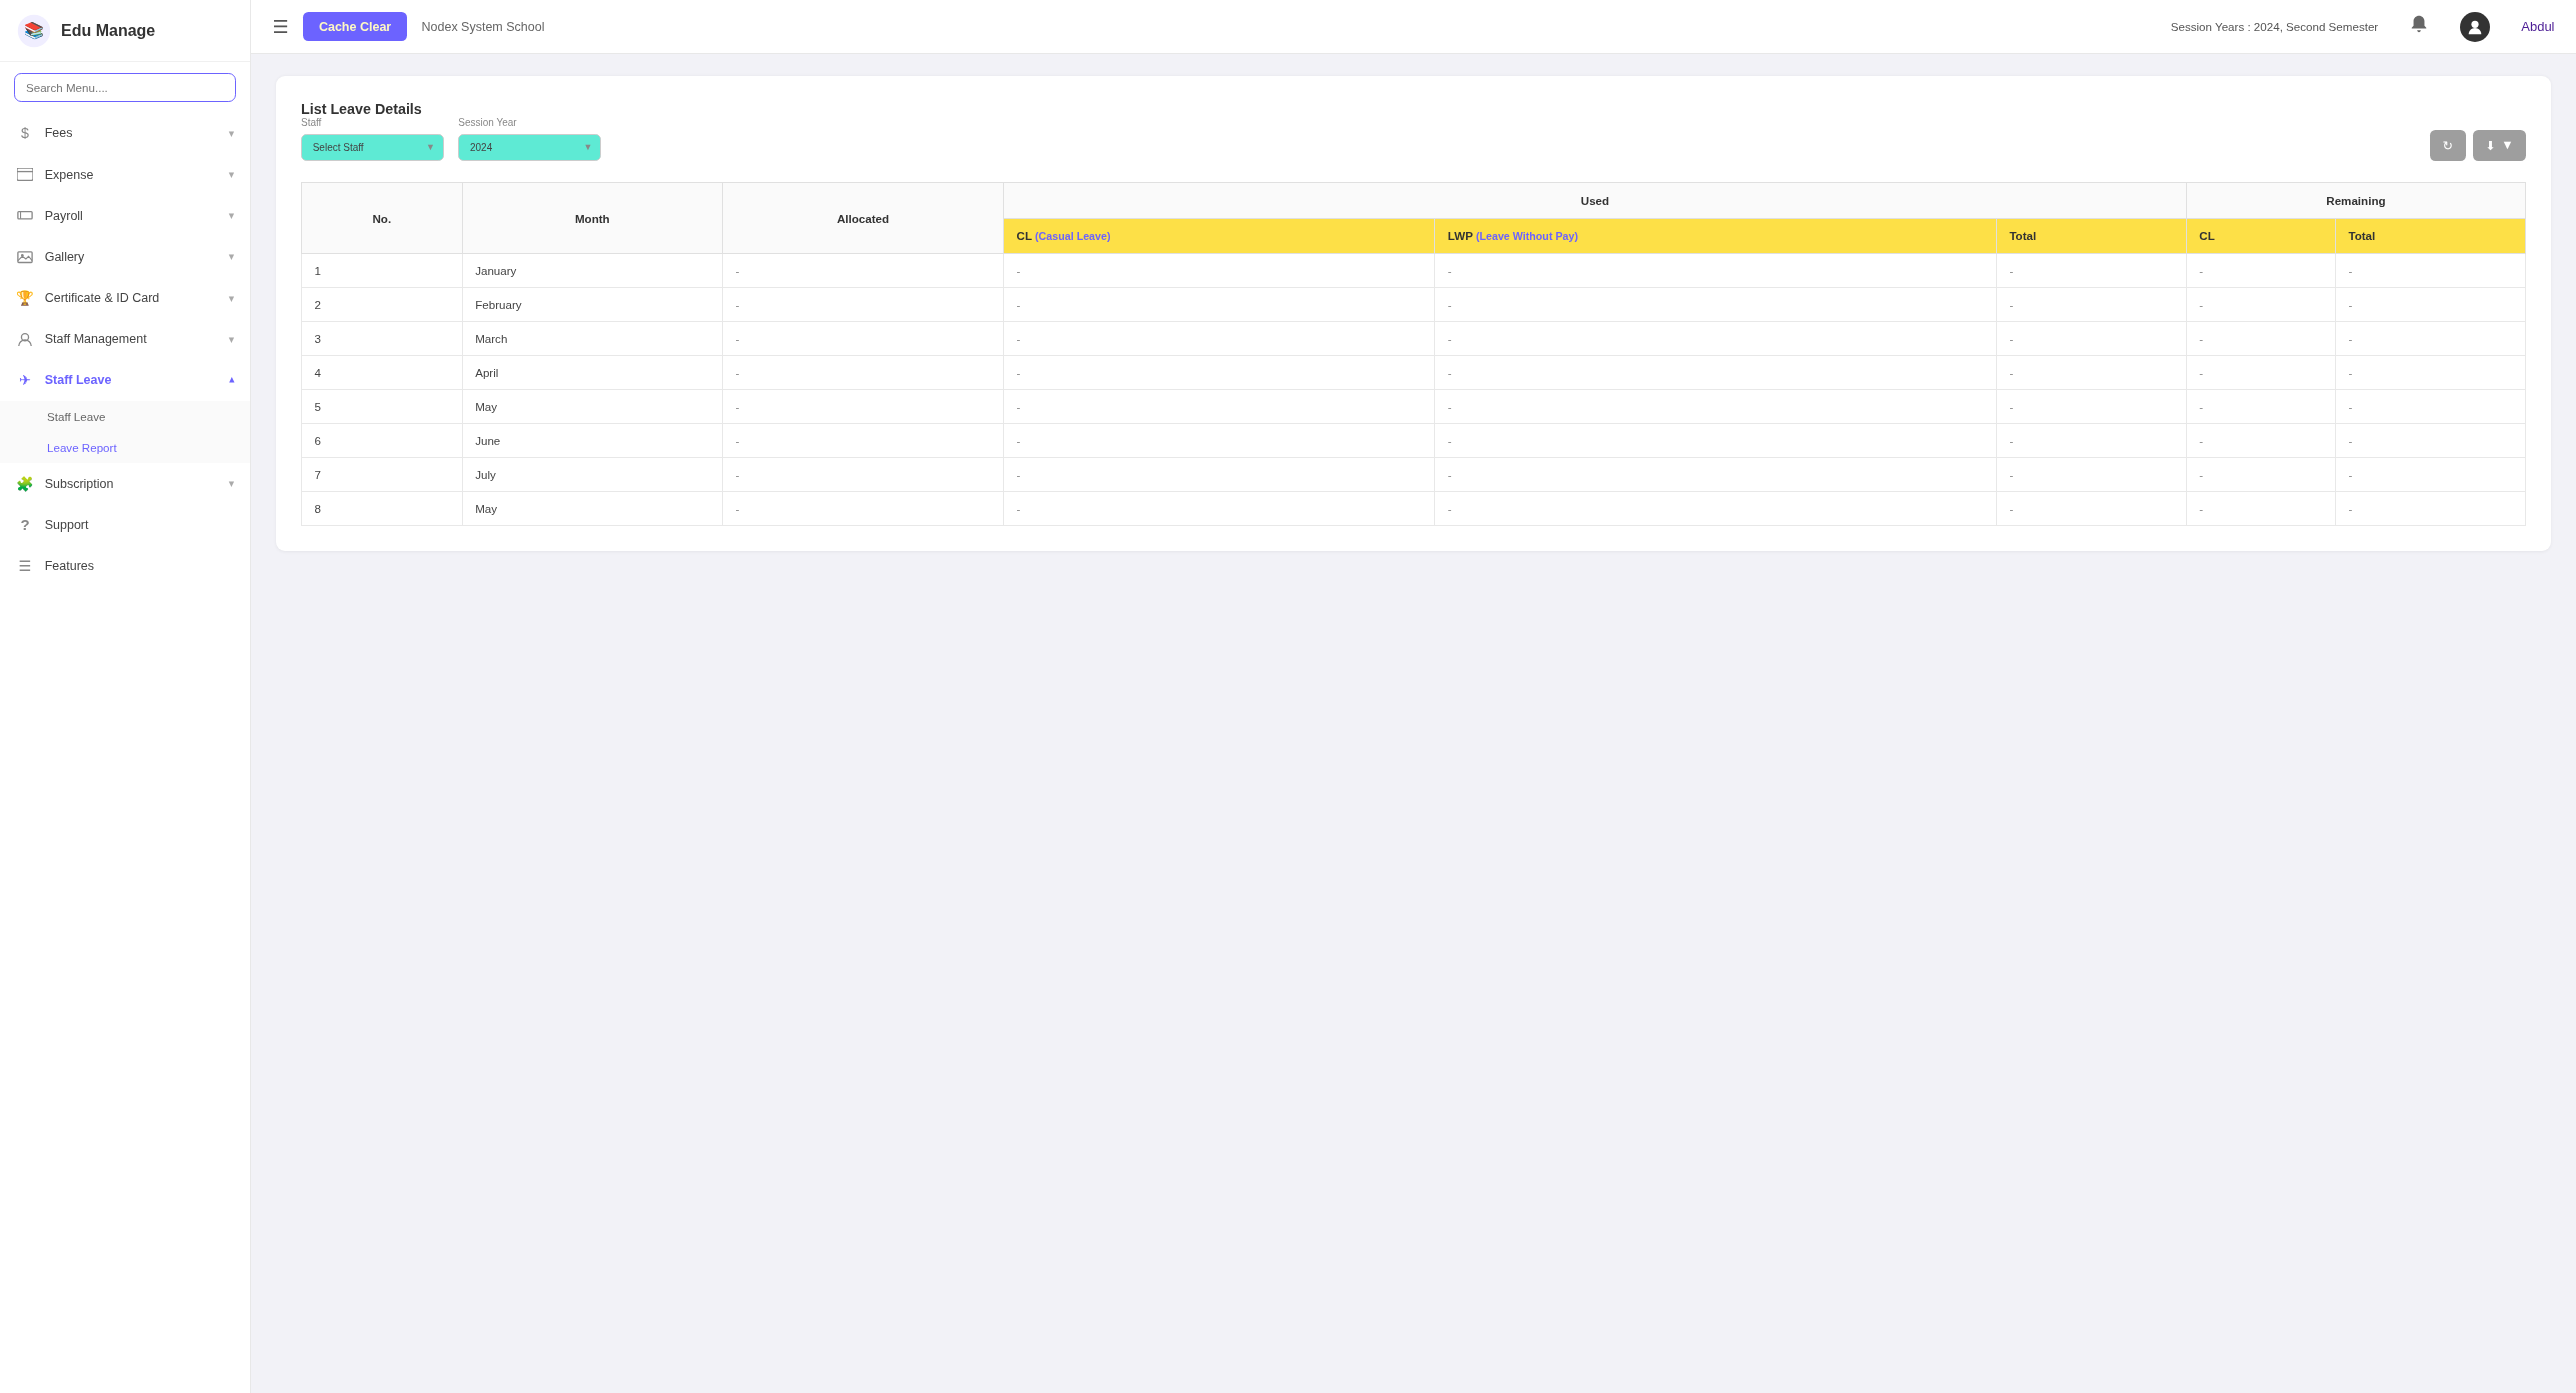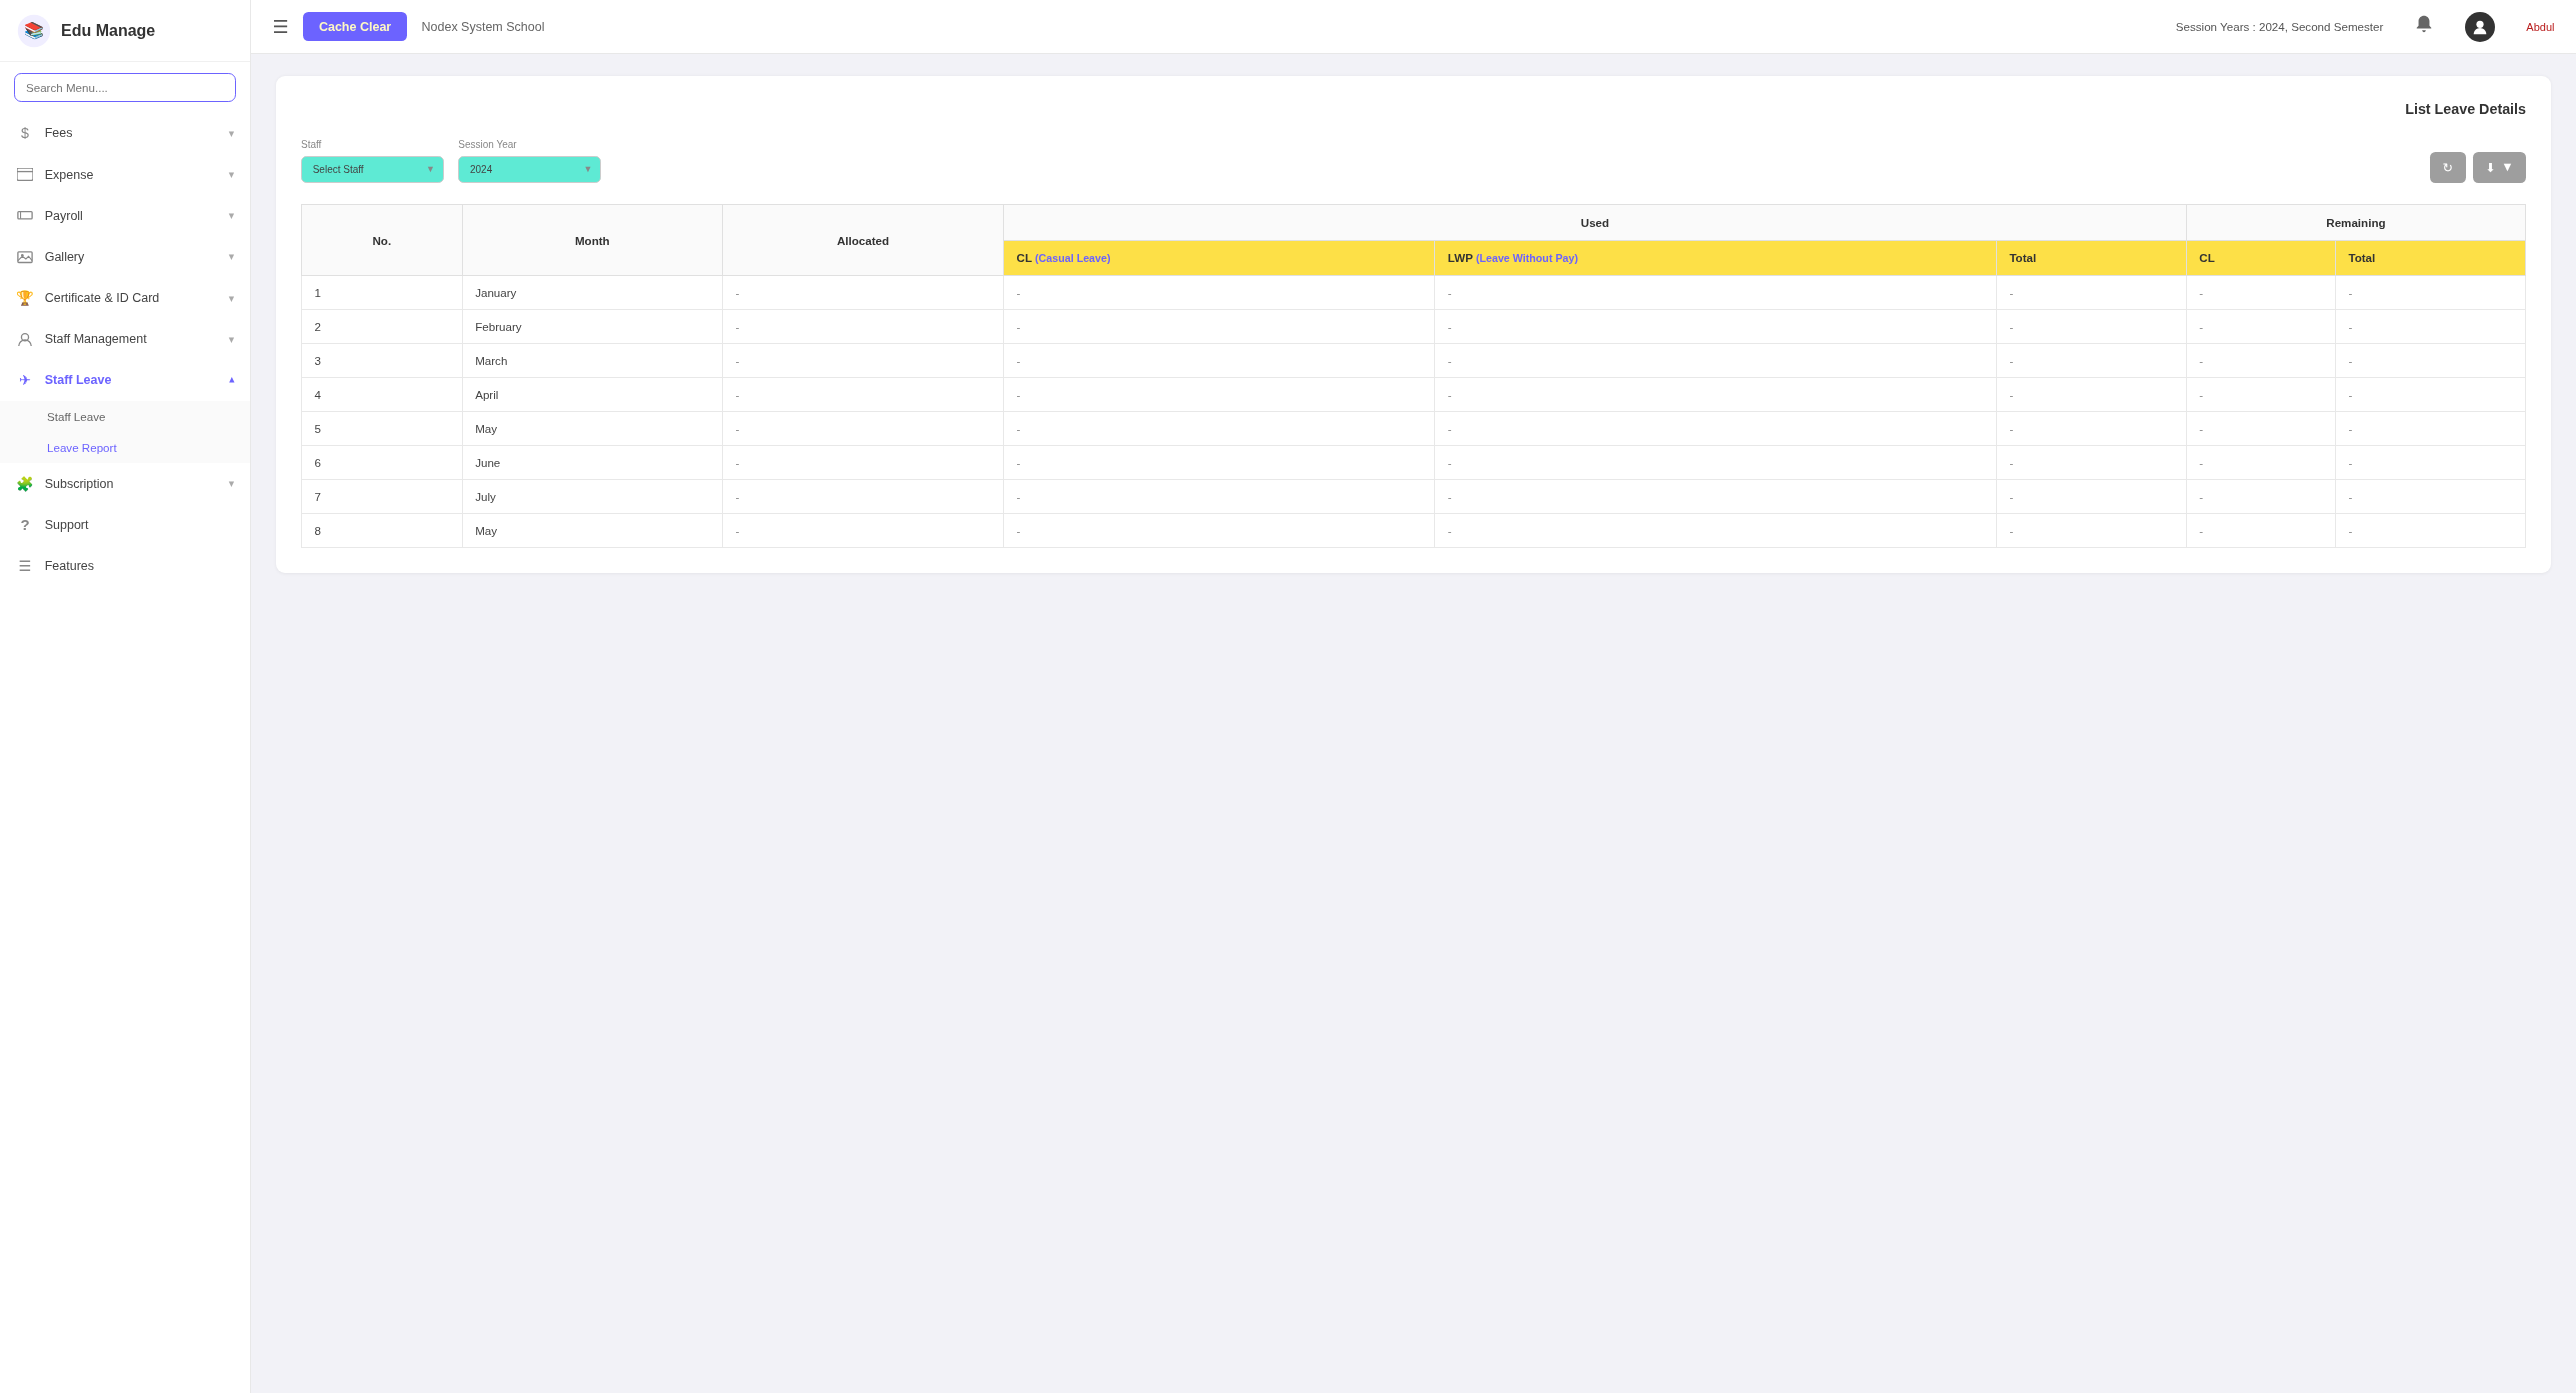--- a/index.html
+++ b/index.html
@@ -148,22 +148,22 @@
       height: 30px;
       background: #333;
       border-radius: 50%;
       display: flex;
       align-items: center;
       justify-content: center;
       color: #fff;
       font-size: 16px;
     }
     .user-name {
-      font-size: 11px;
-      color: #b91c1c;
+      font-size: 13px;
+      color: #4c1d95;
       font-weight: 500;
     }
 
     
     .content {
       flex: 1;
       overflow-y: auto;
       padding: 21.5px 25px;
       background: #f2f2f7;
     }
@@ -176,22 +176,21 @@
     .card {
       background: #fff;
       border-radius: 9px;
       padding: 25px;
       box-shadow: 0 0.9px 3.6px rgba(0,0,0,0.06);
     }
     .card-title {
       font-size: 14.3px;
       font-weight: 600;
       color: #333;
-      margin-bottom: 22px;
-      text-align: right;
+      margin-bottom: 0;
     }
     .filters-row {
       display: flex;
       align-items: flex-end;
       gap: 14.3px;
       margin-bottom: 21.5px;
     }
     .filter-group {
       display: flex;
       flex-direction: column;

